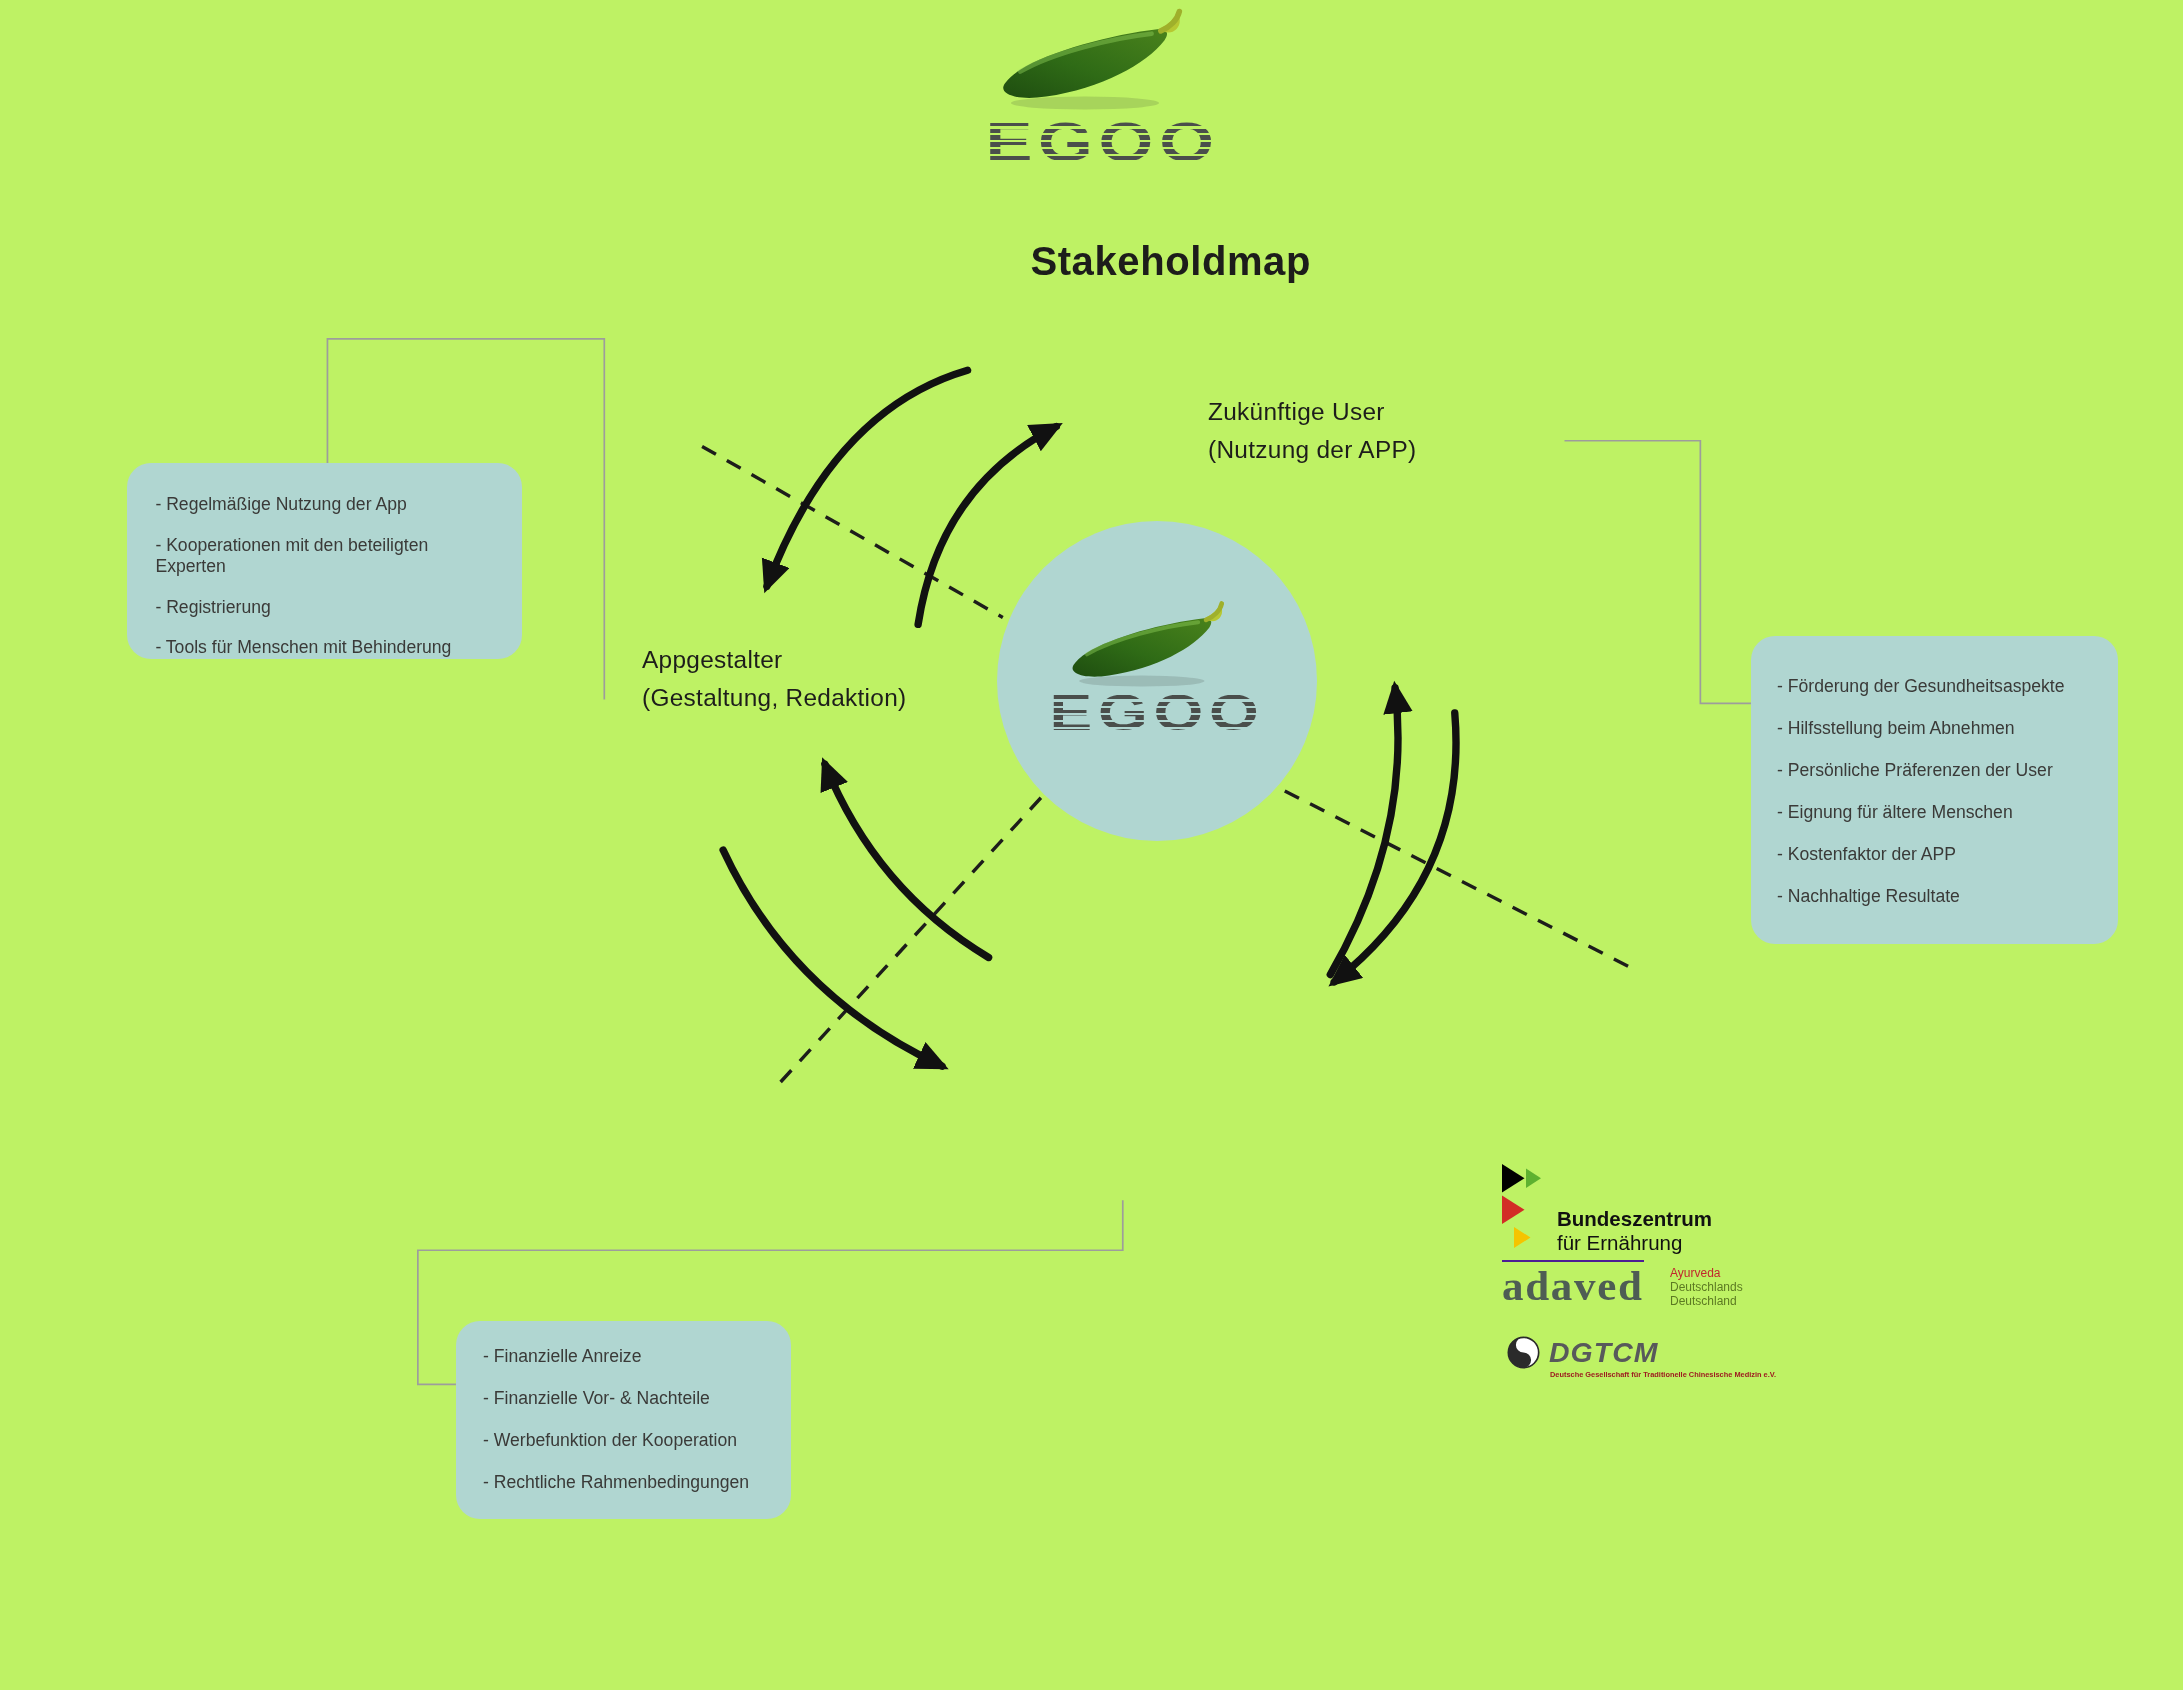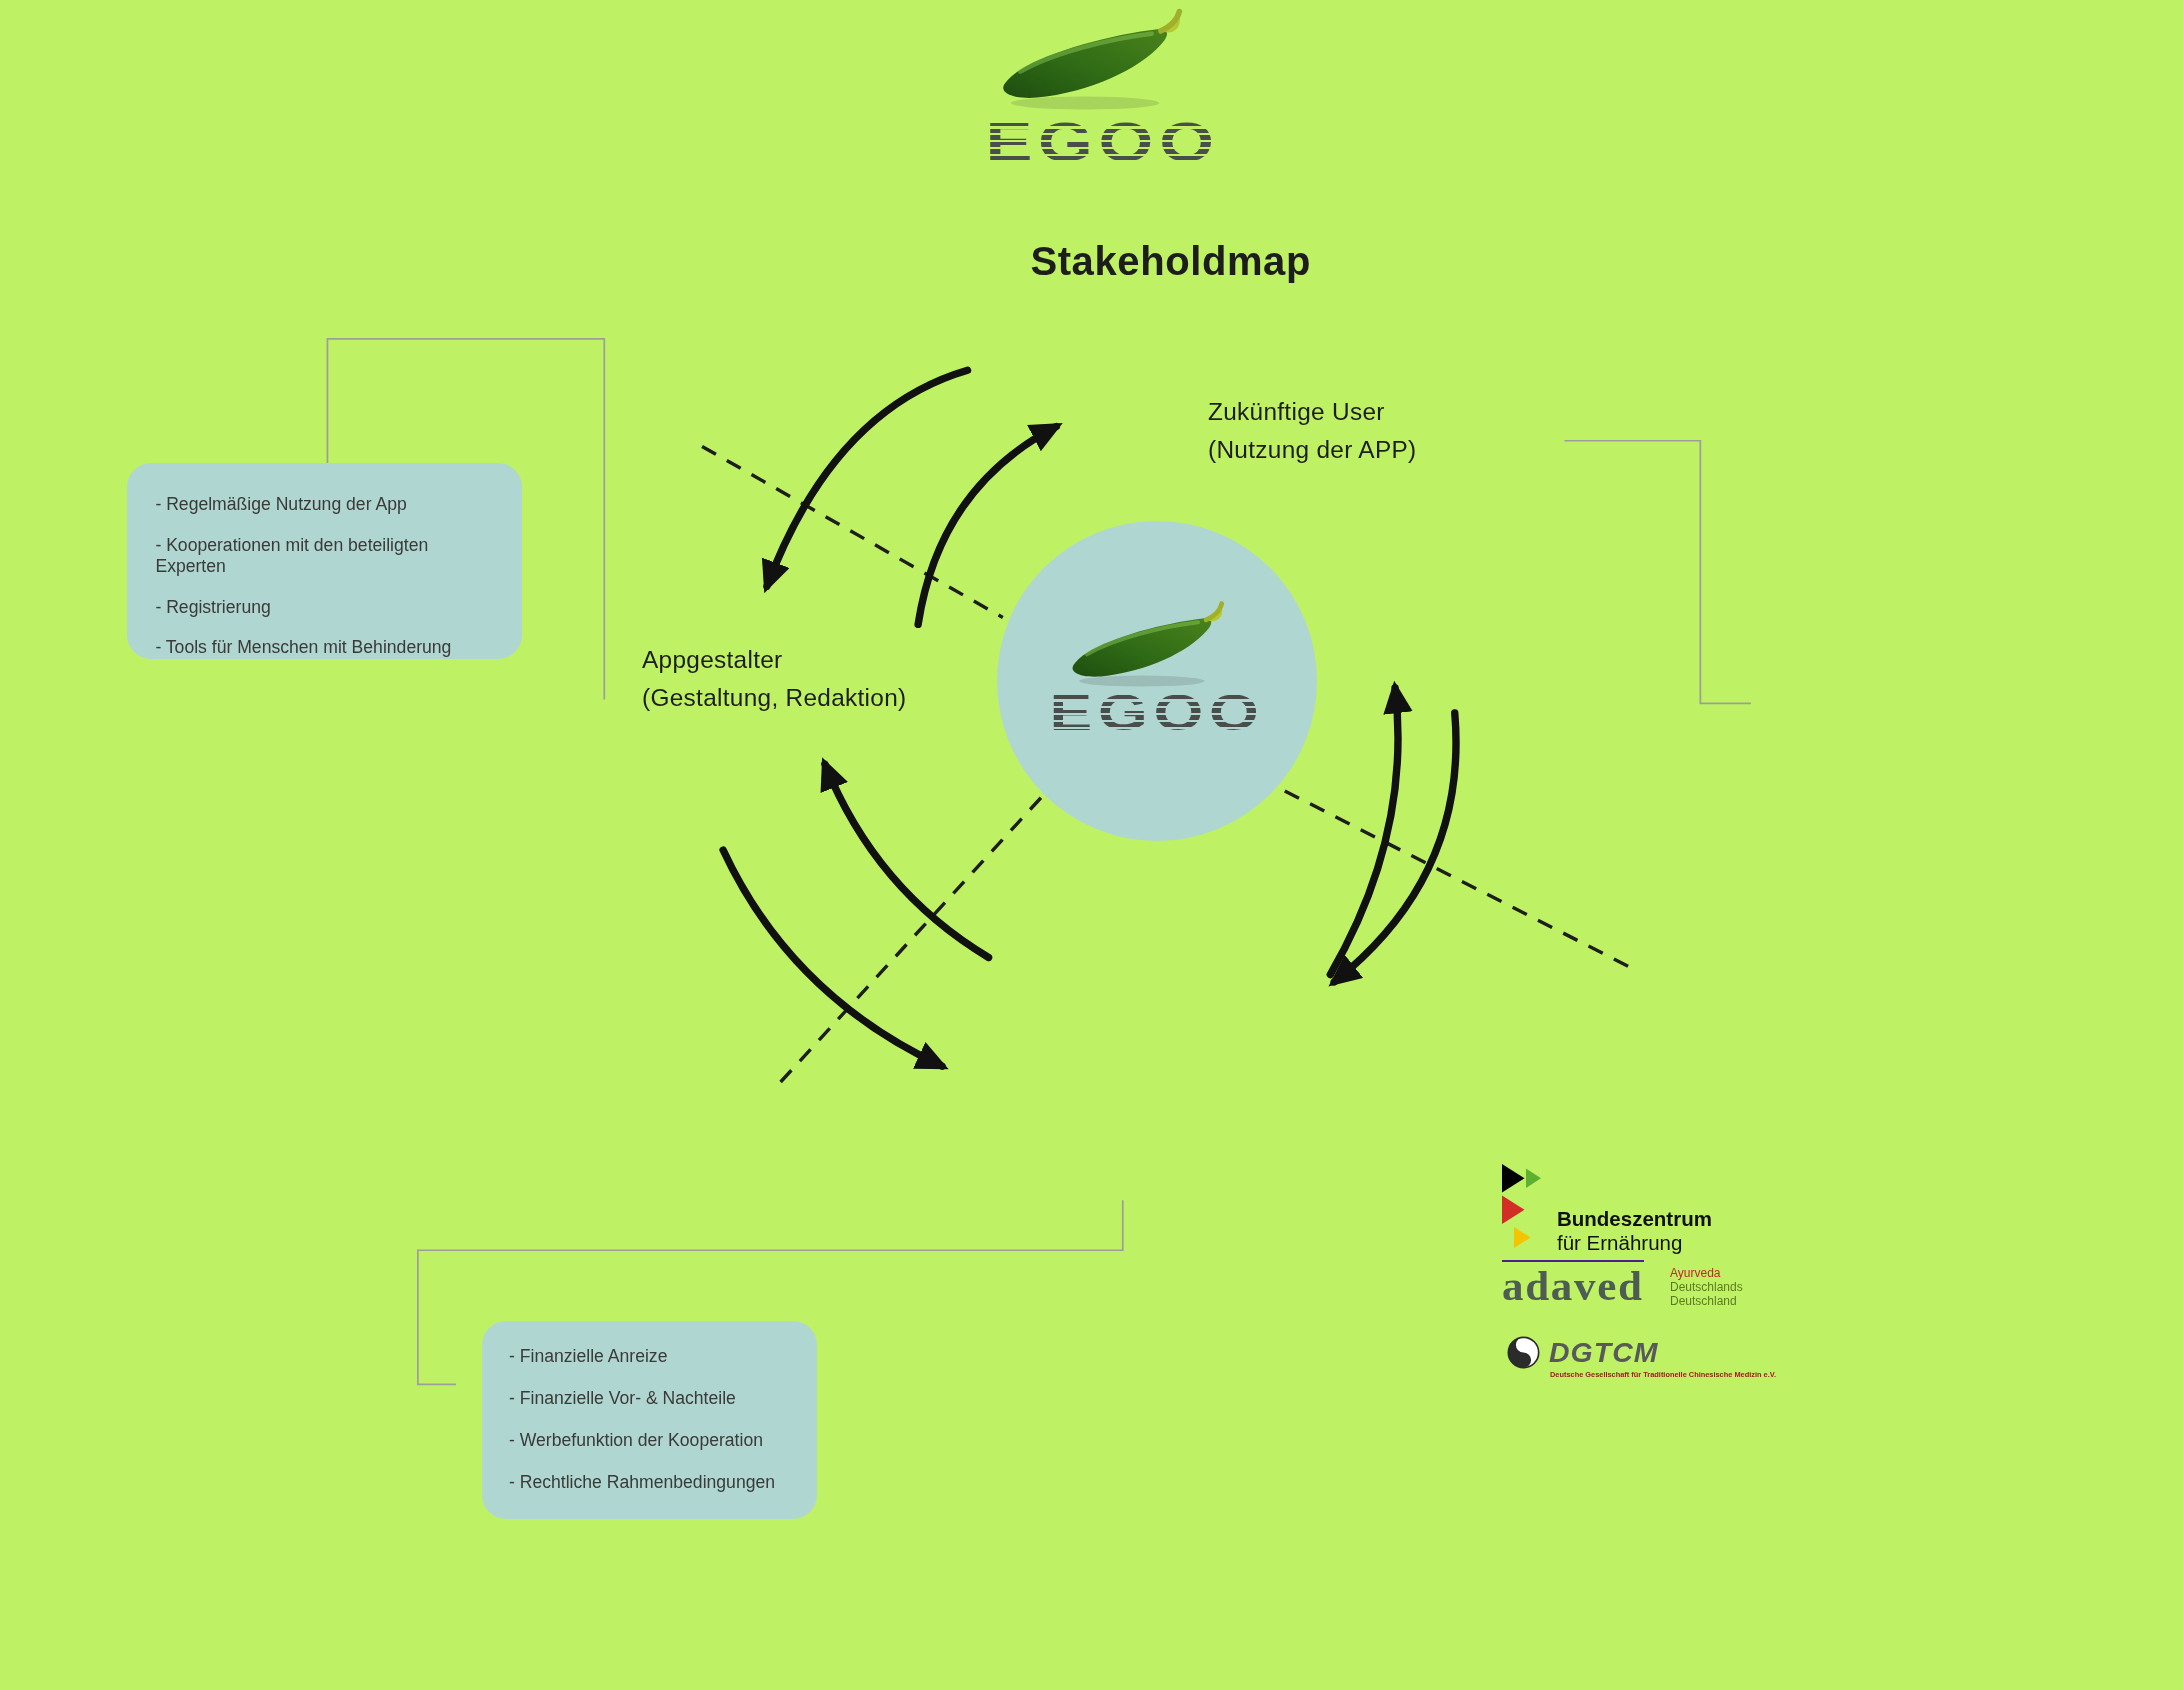--- a/index.html
+++ b/index.html
@@ -56,21 +56,21 @@
   
   .note-box {
     position: absolute; background: #b0d6d1; border-radius: 24px; z-index: 2; color: #3a3a38;
   }
   .note-box ul { list-style: none; margin: 0; padding: 0; }
   .note-box li { font-size: 17.6px; line-height: 21.6px; margin-bottom: 19px; }
   .note-box li:last-child { margin-bottom: 0; }
   .left-box   { left: 127px;  top: 463px;  width: 395px; height: 196px; padding: 31px 28.4px; }
   .right-box  { left: 1751px; top: 636px; width: 367px; height: 308px; padding: 40px 26px; }
   .right-box li  { margin-bottom: 20.5px; }
-  .bottom-box { left: 456px;  top: 1321px; width: 335px; height: 198px; padding: 25px 27px; margin-left: 26px; }
+  .bottom-box { left: 456px;  top: 1321px; width: 335px; height: 198px; padding: 25px 27px; }
   .bottom-box li { margin-bottom: 20.5px; }
 
   
   .bzfe { position: absolute; left: 1502px; top: 1164px; z-index: 2; }
   .bzfe-tris svg { width: 45px; height: 90px; }
   .bzfe-text { position: absolute; left: 55px; top: 43px; width: 262px; color: #111; }
   .bzfe-line1 { font-size: 20.5px; font-weight: 700; line-height: 24px; }
   .bzfe-line2 { font-size: 20.5px; line-height: 24px; }
 
   .adaved { position: absolute; left: 1502px; top: 1260px; z-index: 2; }
@@ -176,20 +176,30 @@
 
   <div class="note-box left-box">
     <ul>
       <li>- Regelmäßige Nutzung der App</li>
       <li>- Kooperationen mit den beteiligten Experten</li>
       <li>- Registrierung</li>
       <li>- Tools für Menschen mit Behinderung</li>
     </ul>
   </div>
 
+  <div class="note-box right-box">
+    <ul>
+      <li>- Förderung der Gesundheitsaspekte</li>
+      <li>- Hilfsstellung beim Abnehmen</li>
+      <li>- Persönliche Präferenzen der User</li>
+      <li>- Eignung für ältere Menschen</li>
+      <li>- Kostenfaktor der APP</li>
+      <li>- Nachhaltige Resultate</li>
+    </ul>
+  </div>
 
   <div class="note-box bottom-box">
     <ul>
       <li>- Finanzielle Anreize</li>
       <li>- Finanzielle Vor- &amp; Nachteile</li>
       <li>- Werbefunktion der Kooperation</li>
       <li>- Rechtliche Rahmenbedingungen</li>
     </ul>
   </div>
 

